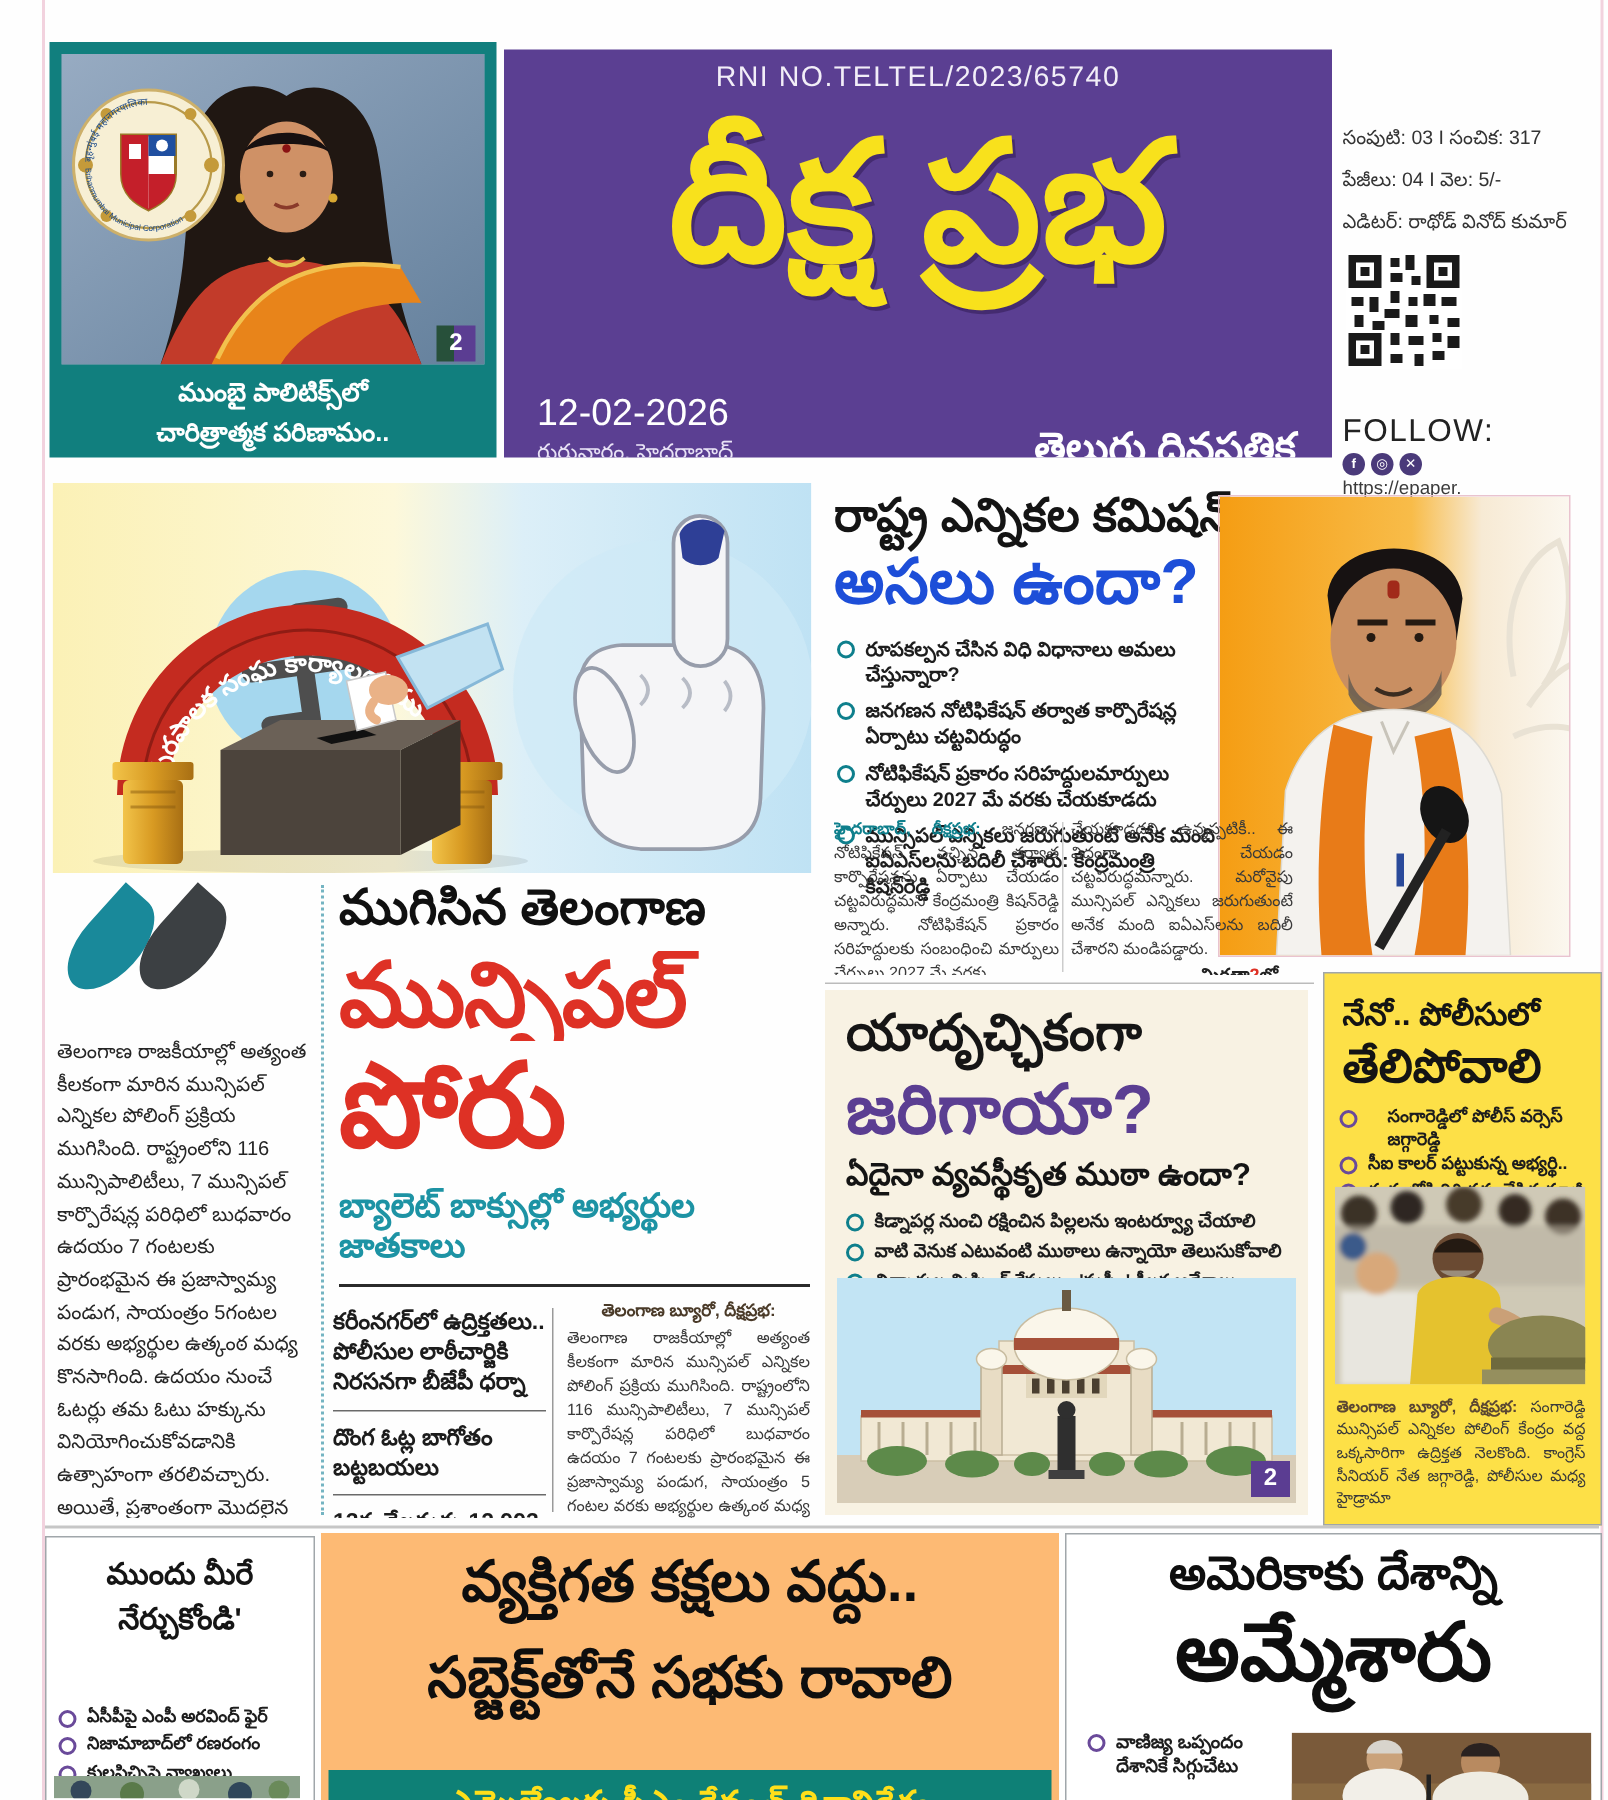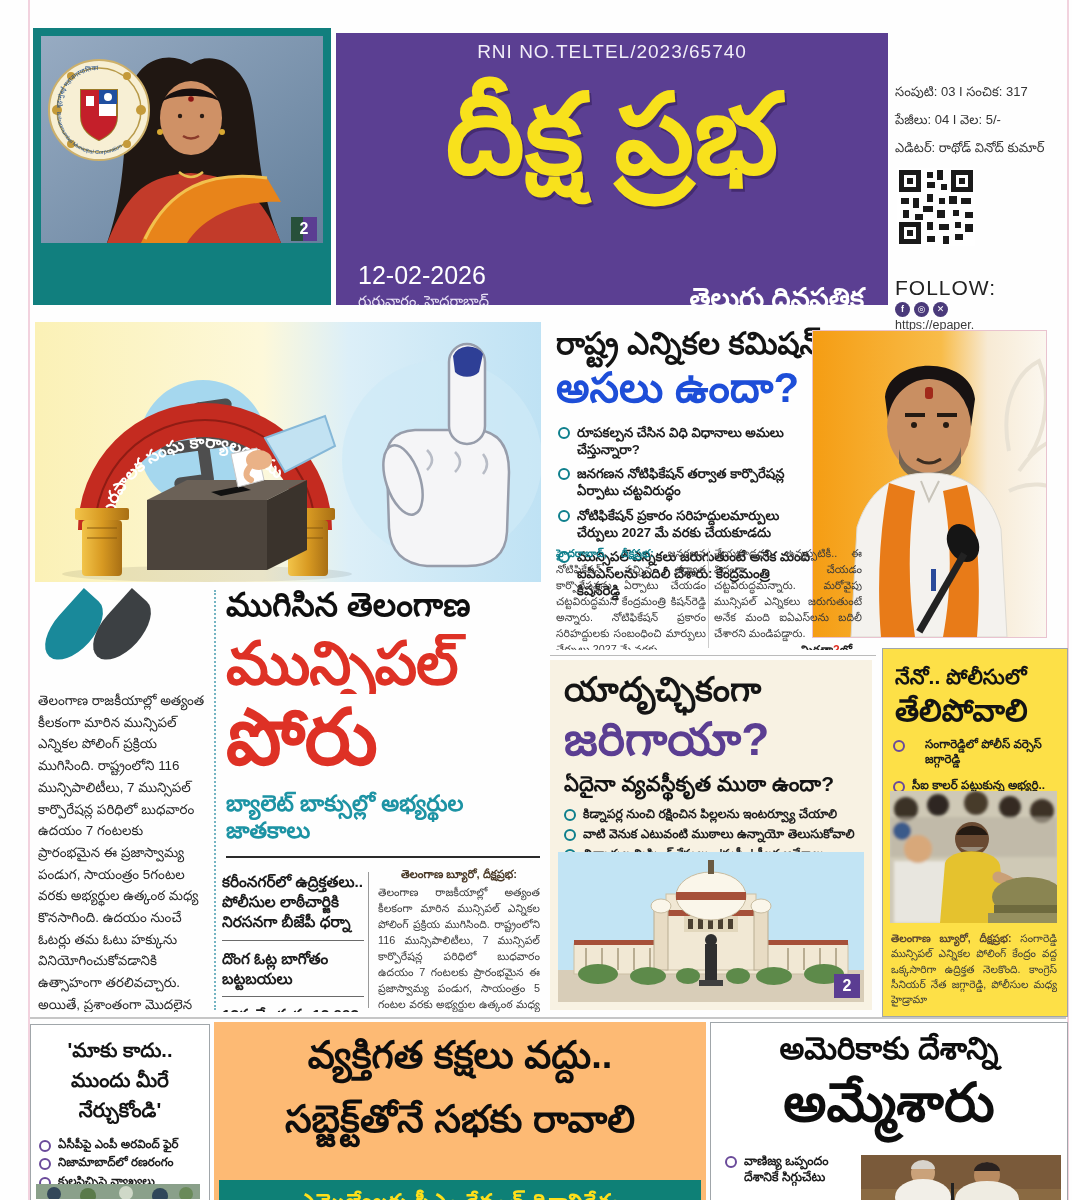--- a/index.html
+++ b/index.html
@@ -163,20 +163,24 @@
           <path d="M40 54 h18 v50 c-8 -4 -18 -10 -18 -24 Z" fill="#c41f2a"></path>
           <path d="M58 54 h18 v14 h-18 Z" fill="#1f4fa0"></path>
           <path d="M58 80 h18 v0 c0 14 -10 20 -18 24 Z" fill="#c41f2a"></path>
           <rect x="45" y="60" width="8" height="10" fill="#fff"></rect>
           <circle cx="67" cy="61" r="4" fill="#fff"></circle>
           <text font-size="6.5" fill="#1b4a8a"><textPath href="#rimTop">बृहन्मुंबई महानगरपालिका</textPath></text>
           <text font-size="5.5" fill="#1b4a8a"><textPath href="#rimBot">Brihanmumbai Municipal Corporation</textPath></text>
         </g>
       </svg>
       <div class="abs badge split" style="left:250px;top:181px;">2</div>
+    </div>
+    <div class="abs promo-caption">
+      <div>ముంబై పాలిటిక్స్‌లో</div>
+      <div>చారిత్రాత్మక పరిణామం..</div>
     </div>
   </div>
 
   <div class="abs masthead clip">
     <div class="abs rni">RNI NO.TELTEL/2023/65740</div>
     <div class="abs mast-title clip">దీక్ష ప్రభ</div>
     <div class="abs md-date">12-02-2026</div>
     <div class="abs md-day">గురువారం, హైదరాబాద్</div>
     <div class="tagline">తెలుగు దినపత్రిక</div>
   </div>
@@ -453,21 +457,21 @@
         <rect x="141" y="128" width="24" height="6" fill="#3f3f3f"></rect>
       </svg>
       <div class="abs badge" style="left:276px;top:122px;">2</div>
     </div>
   </div>
 
   <div class="abs rbox clip">
     <div class="abs r-h1">నేనో.. పోలీసులో</div>
     <div class="abs r-h2">తేలిపోవాలి</div>
     <div class="abs r-bullets">
-      <div class="bullet" style="margin-bottom:10px;gap:20px;">
+      <div class="bullet" style="margin-bottom:0;gap:20px;">
           <span class="ring purple"></span>
           <span class="bt">సంగారెడ్డిలో పోలీస్ వర్సెస్ జగ్గారెడ్డి</span>
         </div>
       <div class="bullet" style="margin-bottom:3px;">
           <span class="ring purple"></span>
           <span class="bt">సీఐ కాలర్ పట్టుకున్న అభ్యర్థి..</span>
         </div>
       <div class="bullet" style="margin-bottom:3px;">
           <span class="ring purple"></span>
           <span class="bt">రంగంలోకి దిగి రచ్చ చేసిన మాజీ ఎమ్మెల్యే</span>
@@ -508,21 +512,20 @@
       <span class="contd contd-right">
         <span>మిగతా</span><span class="n">2</span><span>లో...</span>
       </span>
     </div>
   </div>
 
   <div class="botline"></div>
 
   <div class="abs lbox clip">
     <div class="abs l-head">
-      <div>'మాకు కాదు..</div>
       <div>ముందు మీరే</div>
       <div>నేర్చుకోండి'</div>
     </div>
     <div class="abs l-bullets">
       <div class="bullet" style="margin-bottom:3px;">
           <span class="ring purple"></span>
           <span class="bt">ఏసీపీపై ఎంపీ అరవింద్ ఫైర్</span>
         </div>
       <div class="bullet" style="margin-bottom:3px;">
           <span class="ring purple"></span>

